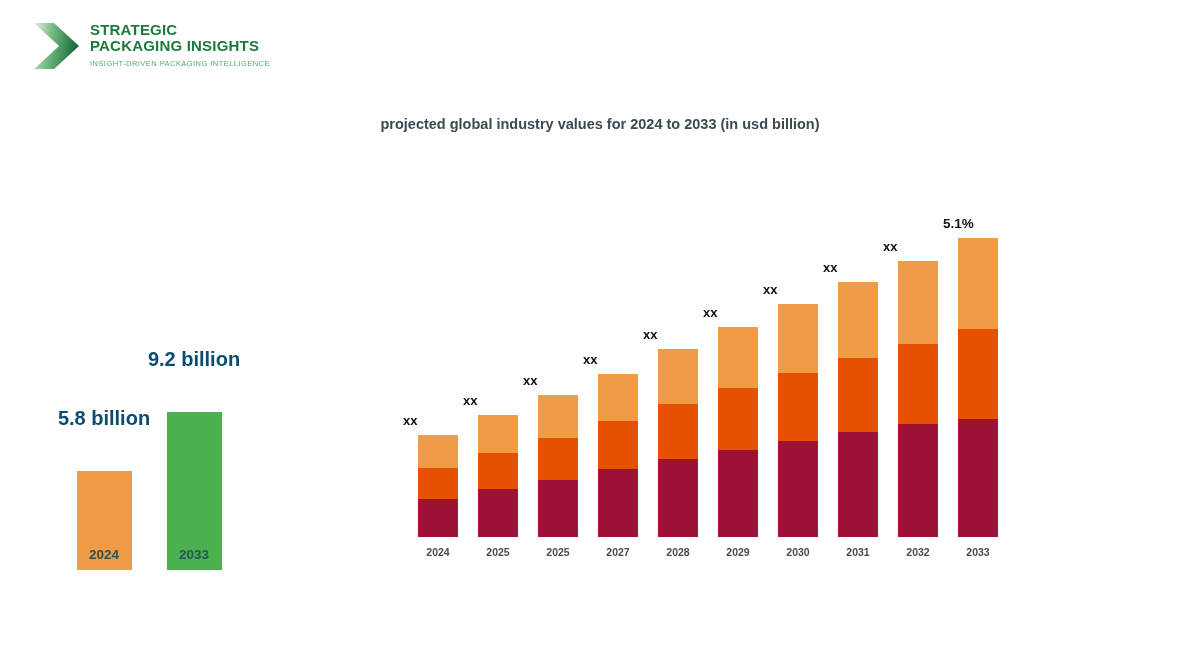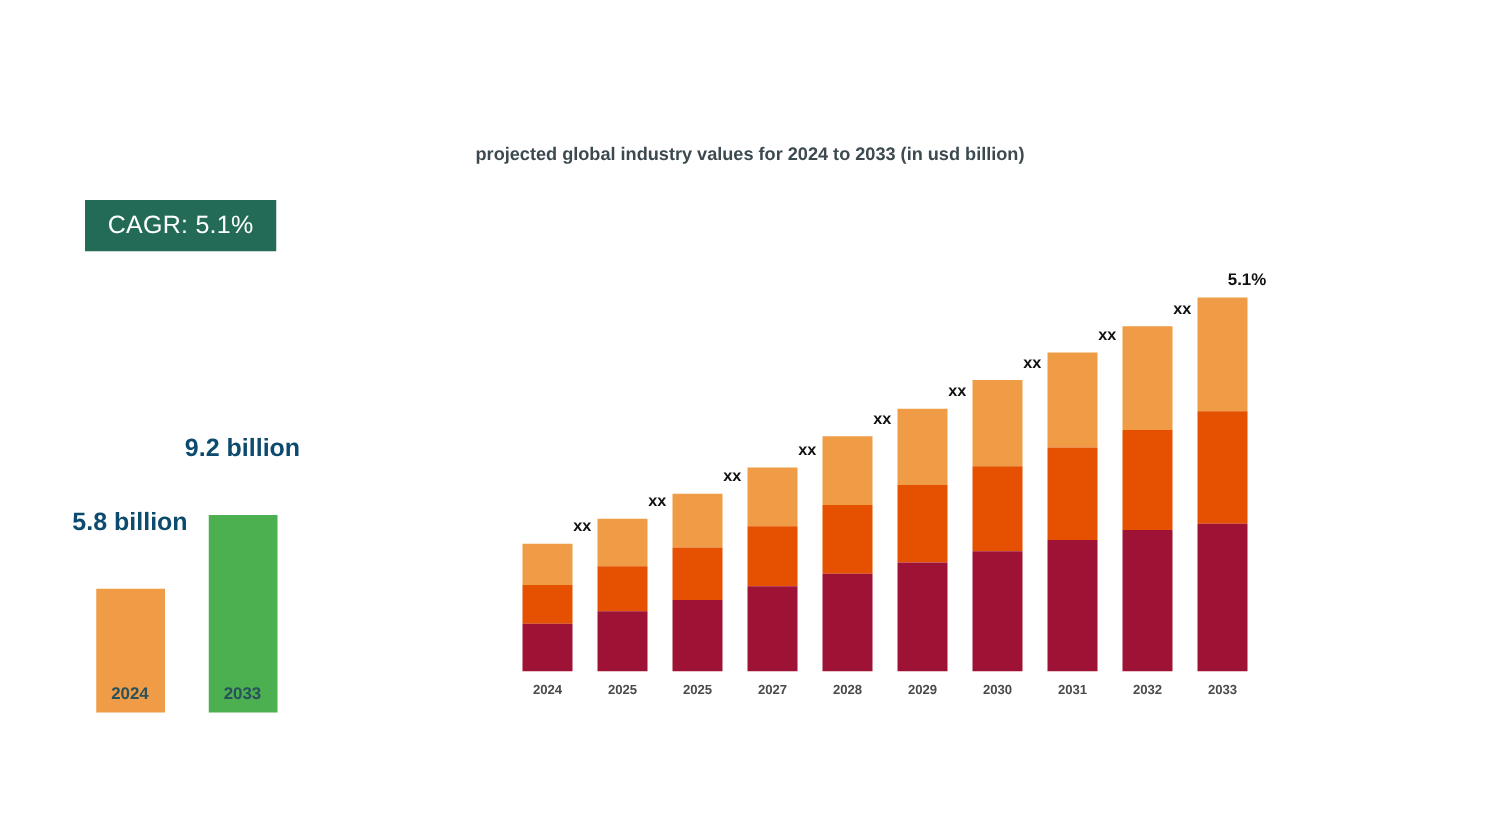--- a/index.html
+++ b/index.html
@@ -52,21 +52,21 @@
   .cmp-yr{
     position:absolute;bottom:8px;width:80px;text-align:center;
     font-size:13.5px;font-weight:bold;color:#28525C;
   }
 
   
   .stack{position:absolute;left:400px;top:180px;width:620px;height:380px;}
   .sbar{position:absolute;bottom:23px;width:40px;}
   .seg{width:100%;display:block;}
   .sbar-lab{
-    position:absolute;width:70px;text-align:right;
+    position:absolute;width:70px;text-align:left;
     font-size:13px;font-weight:bold;color:#111111;white-space:nowrap;
   }
   .sbar-lab.pct{font-size:13.5px;}
   .sbar-yr{
     position:absolute;bottom:2px;width:70px;text-align:center;
     font-size:10.5px;font-weight:bold;color:#4A4A4A;
   }
 
   
   .footer{
@@ -75,24 +75,40 @@
     display:flex;align-items:center;justify-content:space-between;
     box-sizing:border-box;padding:0 22px;
   }
   .footer-src,.footer-contact{font-size:15px;font-weight:bold;letter-spacing:0.1px;}
 </style>
 </head>
 <body>
 
 <div class="root">
 
+  <div class="logo">
+    <svg class="logo-mark" viewBox="0 0 50 52">
+      <defs>
+        <linearGradient id="chevGrad" x1="0" y1="0" x2="1" y2="0.2">
+          <stop offset="0%" stop-color="#E2EFE4"></stop>
+          <stop offset="45%" stop-color="#74B87F"></stop>
+          <stop offset="100%" stop-color="#14693A"></stop>
+        </linearGradient>
+      </defs>
+      <path d="M2,3 L22,3 L47,26 L22,49 L2,49 L27,26 Z" fill="url(#chevGrad)"></path>
+    </svg>
+    <div class="logo-text">
+      <div class="logo-l1">STRATEGIC</div>
+      <div class="logo-l2">PACKAGING INSIGHTS</div>
+      <div class="logo-tag">INSIGHT-DRIVEN PACKAGING INTELLIGENCE</div>
+    </div>
+  </div>
 
   <div class="subtitle">projected global industry values for 2024 to 2033 (in usd billion)</div>
 
-  <div class="cagr-badge">CAGR: 5.1%</div>
 
   <div class="cmp" id="cmp-chart">
       <div class="cmp-bar" style="left: 22px; height: 99px; background: rgb(240, 155, 70);"></div>
       <div class="cmp-val" style="left: -31px; bottom: 140px;">5.8 billion</div>
       <div class="cmp-yr" style="left: 9px;">2024</div>
       <div class="cmp-bar" style="left: 112px; height: 158px; background: rgb(76, 175, 80);"></div>
       <div class="cmp-val" style="left: 59px; bottom: 199px;">9.2 billion</div>
       <div class="cmp-yr" style="left: 99px;">2033</div>
     </div>
 

